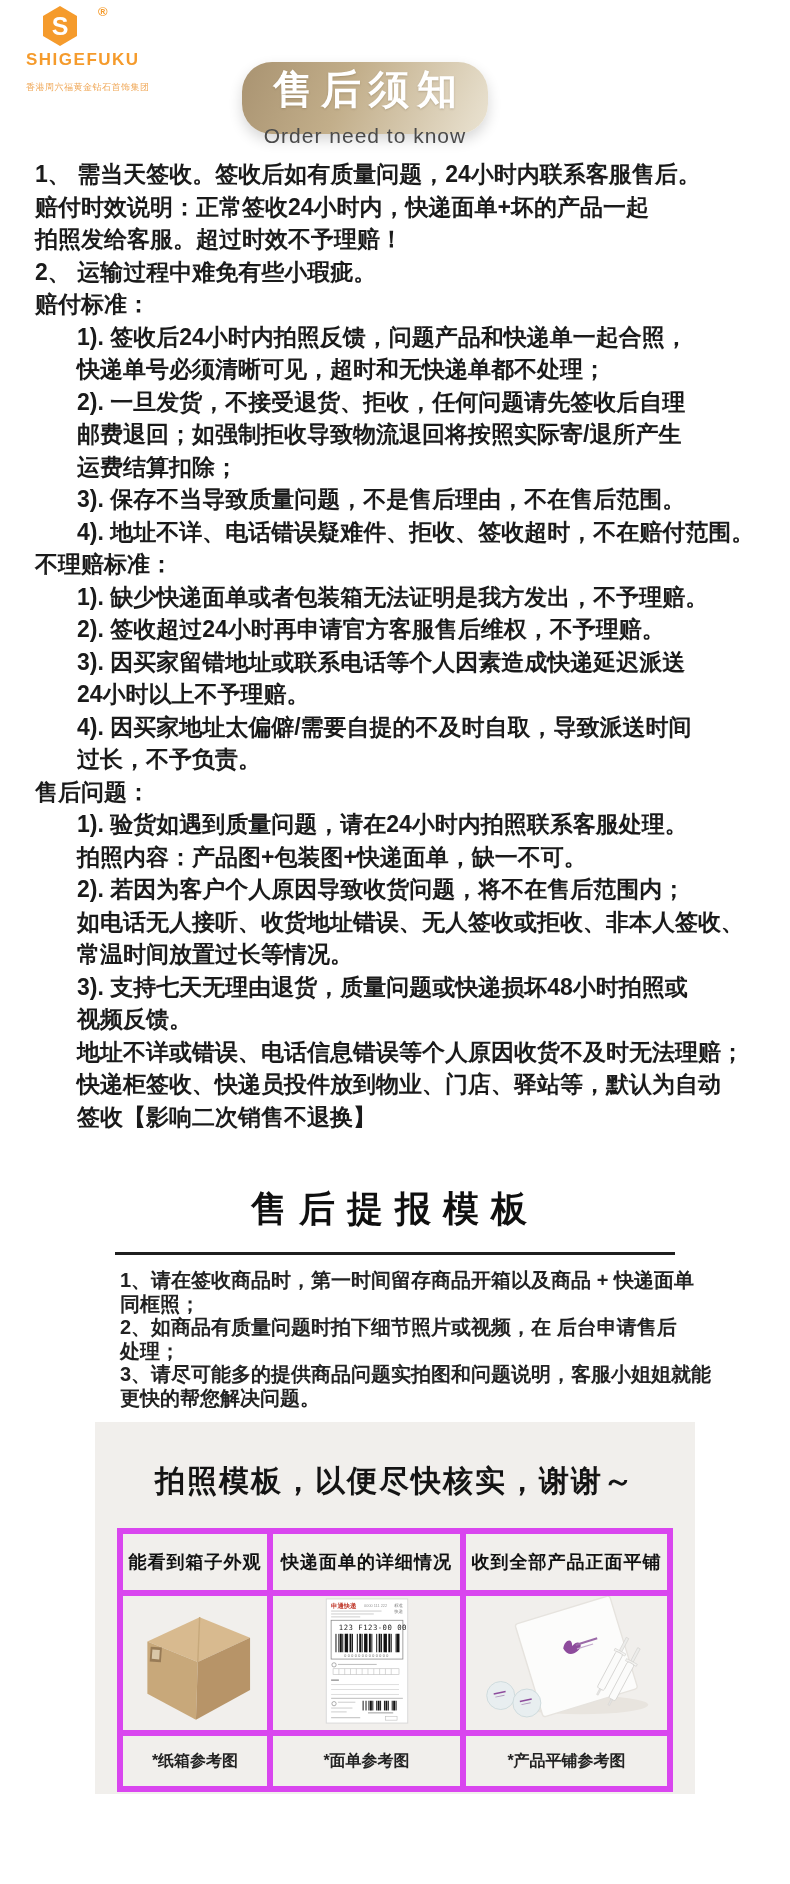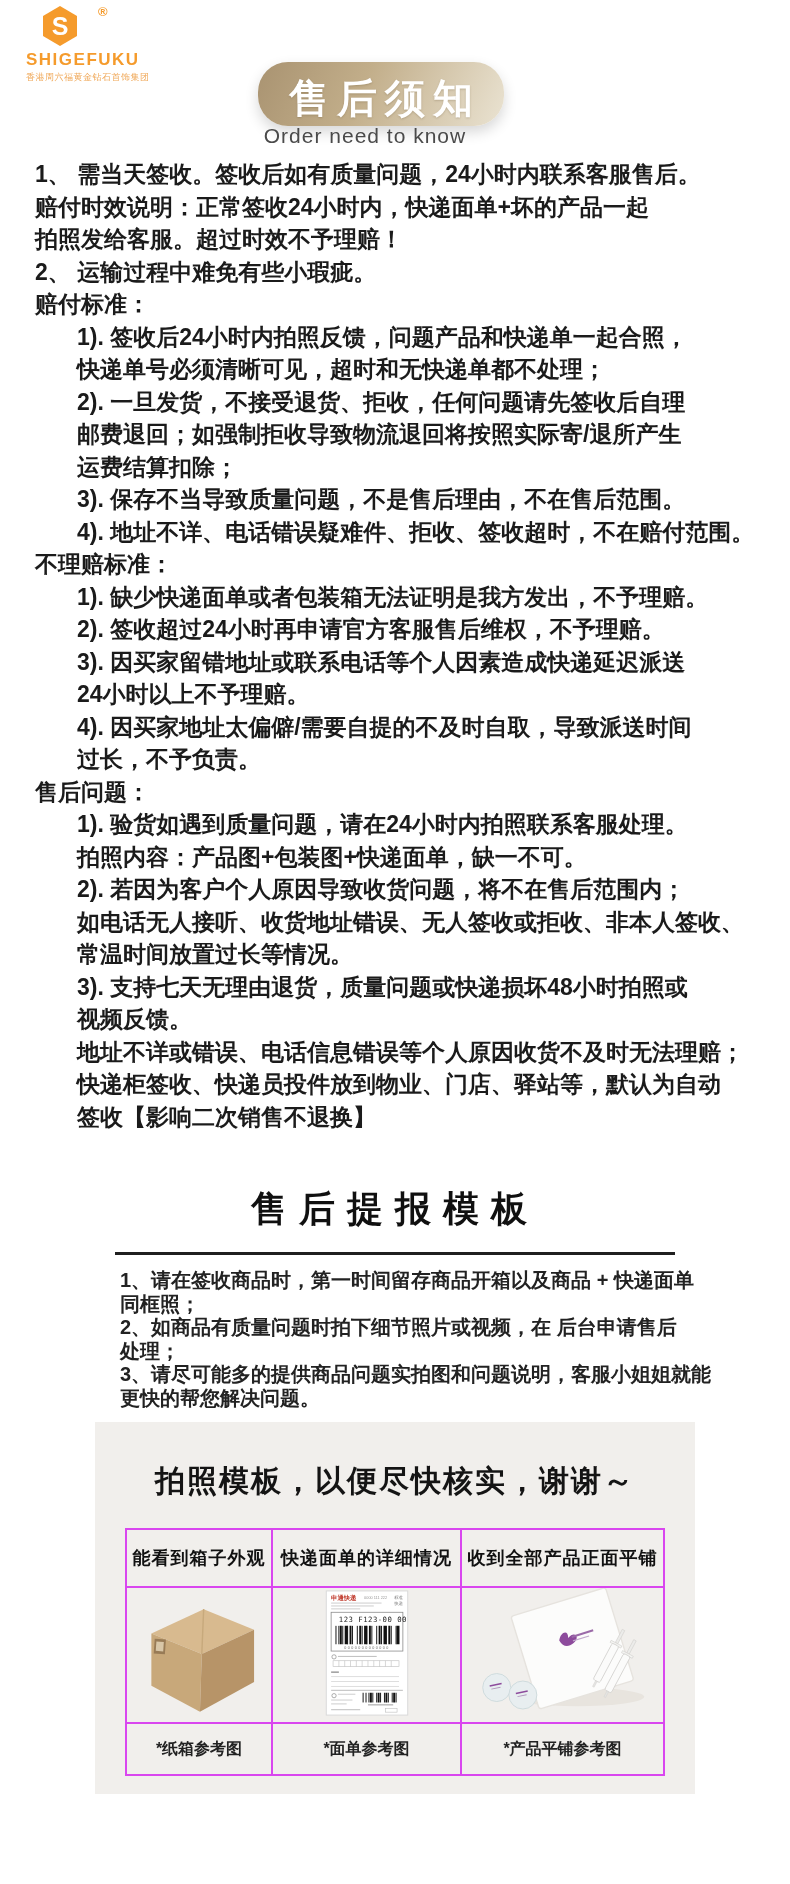--- a/index.html
+++ b/index.html
@@ -8,26 +8,26 @@
     font-family:"Liberation Sans", sans-serif;color:#1b1b1b;
   }
   .page{position:relative;width:790px;height:1884px}
 
   
   .top{position:relative;height:152px}
   .logo{position:absolute;left:26px;top:4px;width:160px}
   .logo svg{display:block;margin-left:14px}
   .reg{position:absolute;left:72px;top:0;font-size:13px;font-weight:700;color:#f59b2c}
   .brand{font-size:17px;font-weight:700;color:#f59b2c;letter-spacing:1.5px;margin-top:2px}
-  .tagline{font-size:9px;color:#f0a95a;margin-top:1px;letter-spacing:.5px;white-space:nowrap}
+  .tagline{font-size:9px;color:#f0a95a;margin-top:11px;letter-spacing:.5px;white-space:nowrap}
   .pill{
-    position:absolute;left:258px;top:62px;width:246px;height:64px;border-radius:30px;
+    position:absolute;left:242px;top:62px;width:246px;height:72px;border-radius:30px;
     background:linear-gradient(115deg,#a99371 0%,#c2ae8a 42%,#eae3d2 100%);
     box-shadow:0 6px 14px rgba(0,0,0,.16);
-    display:flex;align-items:flex-end;justify-content:center;
+    display:flex;align-items:flex-start;justify-content:center;
   }
   .pill span{
     color:#fff;font-size:40px;font-weight:700;letter-spacing:8px;padding-left:8px;
     text-shadow:0 1px 2px rgba(90,70,40,.25);
   }
   .subtitle{
     position:absolute;left:180px;top:124px;width:370px;text-align:center;
     font-size:21px;color:#4a4a4a;letter-spacing:1px;font-weight:500;
   }
 
@@ -42,21 +42,21 @@
   .notes{margin:14px 0 0 120px}
   .note{font-size:20px;line-height:23.5px;font-weight:600;color:#222;white-space:nowrap}
 
   
   .panel{
     width:600px;height:372px;margin:12px auto 0;background:#f1efec;
     box-sizing:border-box;padding-top:39px;
   }
   .panel h3{margin:0;text-align:center;font-size:30px;font-weight:800;color:#141414;letter-spacing:2px}
   .panel table{border-collapse:collapse;margin:26px auto 0}
-  .panel th,.panel td{border:2px solid #d946ef;text-align:center;padding:0;background:transparent}
+  .panel th,.panel td{border:6px solid #d946ef;text-align:center;padding:0;background:transparent}
   .panel th{height:56px;font-size:18px;font-weight:700;color:#111;letter-spacing:1px}
   .imgcell{height:134px;vertical-align:middle}
   .cap{height:50px;font-size:16px;font-weight:700;color:#222}
   .c1{width:144px}.c2{width:187px}.c3{width:201px}
 </style>
 </head>
 <body>
 
 <div class="page">
 

